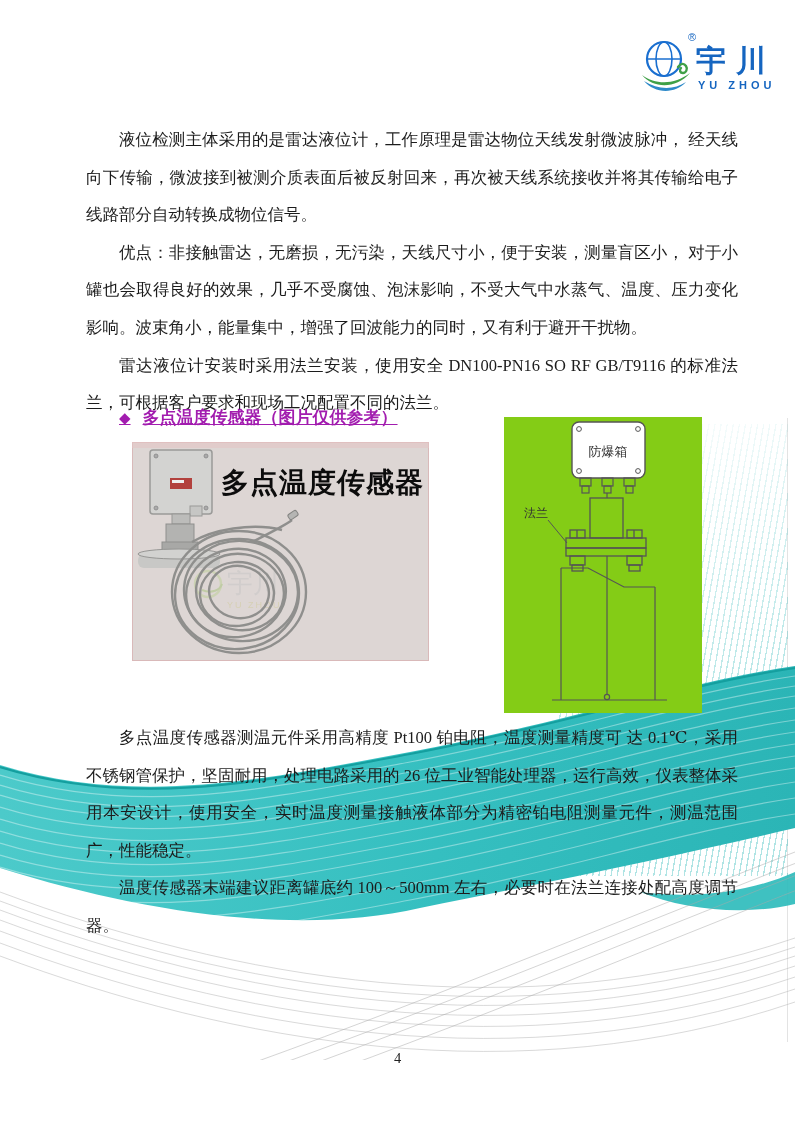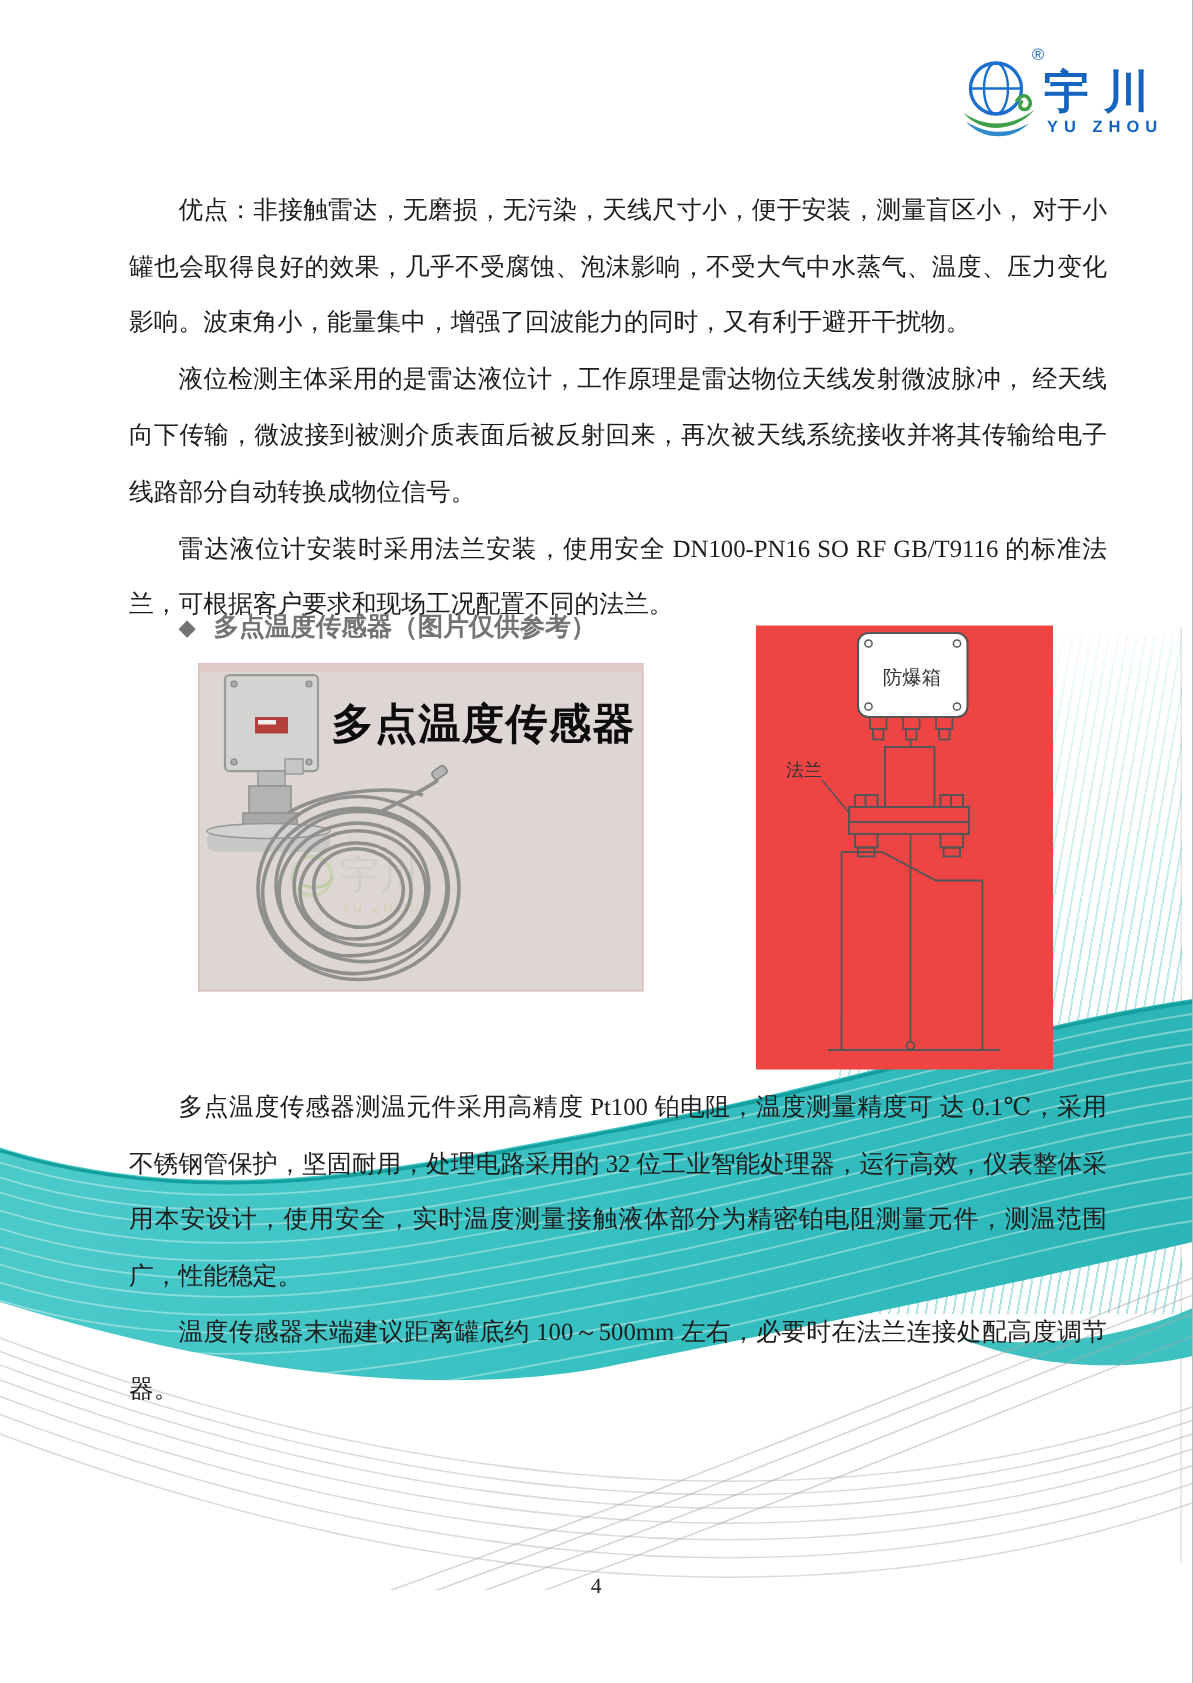--- a/index.html
+++ b/index.html
@@ -27,30 +27,30 @@
   .textblock{
     position:absolute;left:86px;width:652px;
     font-size:16.5px;line-height:37.6px;text-align:justify;z-index:3;
   }
   .textblock p{margin:0;text-indent:2em;}
   .top-text{top:121px;}
   .bottom-text{top:719px;}
   .heading{
     position:absolute;left:119px;top:406px;z-index:3;
     font-family:"Liberation Sans","DejaVu Sans",sans-serif;
-    font-weight:bold;font-size:17px;color:#737373;
+    font-weight:bold;font-size:17px;color:#a21caf;text-decoration:underline;
   }
   .heading .bullet{margin-right:12px;font-size:15px;}
   
   .photo{
     position:absolute;top:442px;left:132px;width:297px;height:219px;z-index:2;
   }
   .diagramBox{
     position:absolute;top:417px;left:504px;width:198px;height:296px;
-    background:#ef4444;z-index:2;
+    background:#84cc16;z-index:2;
   }
   
   .hatch{
     position:absolute;top:424px;left:556px;width:232px;height:452px;z-index:1;
     background:repeating-linear-gradient(100deg,
       rgba(46,184,184,0.38) 0px, rgba(46,184,184,0.38) 1.3px,
       rgba(255,255,255,0) 1.3px, rgba(255,255,255,0) 6px);
     -webkit-mask-image:linear-gradient(160deg, rgba(0,0,0,0) 4%, rgba(0,0,0,.55) 35%, #000 70%);
     mask-image:linear-gradient(160deg, rgba(0,0,0,0) 4%, rgba(0,0,0,.55) 35%, #000 70%);
   }
@@ -77,22 +77,22 @@
       <path d="M40,34 C43,30 46,30 48,33 C50,36 48,40 45,40 C42,40 41,37 43,35" fill="none" stroke="#3fa047" stroke-width="2.4" stroke-linecap="round"></path>
       <path d="M4,42 C18,52 36,52 52,40 C38,56 16,56 4,42 Z" fill="#3fa047"></path>
       <path d="M6,48 C20,57 36,57 48,49 C36,62 16,60 6,48 Z" fill="#2e8ac9"></path>
     </svg>
     <span class="reg">®</span>
     <span class="cn">宇川</span>
     <span class="en">YU ZHOU</span>
   </div>
 
   <div class="textblock top-text">
+    <p>液位检测主体采用的是雷达液位计，工作原理是雷达物位天线发射微波脉冲， 经天线向下传输，微波接到被测介质表面后被反射回来，再次被天线系统接收并将其传输给电子线路部分自动转换成物位信号。</p>
     <p>优点：非接触雷达，无磨损，无污染，天线尺寸小，便于安装，测量盲区小， 对于小罐也会取得良好的效果，几乎不受腐蚀、泡沫影响，不受大气中水蒸气、温度、压力变化影响。波束角小，能量集中，增强了回波能力的同时，又有利于避开干扰物。</p>
-    <p>液位检测主体采用的是雷达液位计，工作原理是雷达物位天线发射微波脉冲， 经天线向下传输，微波接到被测介质表面后被反射回来，再次被天线系统接收并将其传输给电子线路部分自动转换成物位信号。</p>
     <p>雷达液位计安装时采用法兰安装，使用安全 DN100-PN16 SO RF GB/T9116 的标准法兰，可根据客户要求和现场工况配置不同的法兰。</p>
   </div>
 
   <div class="heading">
     <span class="bullet">◆</span><span>多点温度传感器（图片仅供参考）</span>
   </div>
 
   <div class="photo">
     <svg width="297" height="219" viewBox="0 0 297 219">
       <rect x="0" y="0" width="297" height="219" fill="#ddd6d4" stroke="#d9b9b9" stroke-width="2"></rect>
@@ -238,19 +238,19 @@
     </g>
     <g stroke="rgba(170,170,170,0.5)" stroke-width="1">
       <use href="#wgray2"></use>
       <use href="#wgray2" transform="translate(14,6)"></use>
       <use href="#wgray2" transform="translate(30,12)"></use>
       <use href="#wgray2" transform="translate(48,20)"></use>
     </g>
   </svg>
 
   <div class="textblock bottom-text">
-    <p>多点温度传感器测温元件采用高精度 Pt100 铂电阻，温度测量精度可 达 0.1℃，采用不锈钢管保护，坚固耐用，处理电路采用的 32 位工业智能处理器，运行高效，仪表整体采用本安设计，使用安全，实时温度测量接触液体部分为精密铂电阻测量元件，测温范围广，性能稳定。</p>
+    <p>多点温度传感器测温元件采用高精度 Pt100 铂电阻，温度测量精度可 达 0.1℃，采用不锈钢管保护，坚固耐用，处理电路采用的 26 位工业智能处理器，运行高效，仪表整体采用本安设计，使用安全，实时温度测量接触液体部分为精密铂电阻测量元件，测温范围广，性能稳定。</p>
     <p>温度传感器末端建议距离罐底约 100～500mm 左右，必要时在法兰连接处配高度调节器。</p>
   </div>
 
   <div class="pagenum">4</div>
 
 </div>
 
 </body></html>

